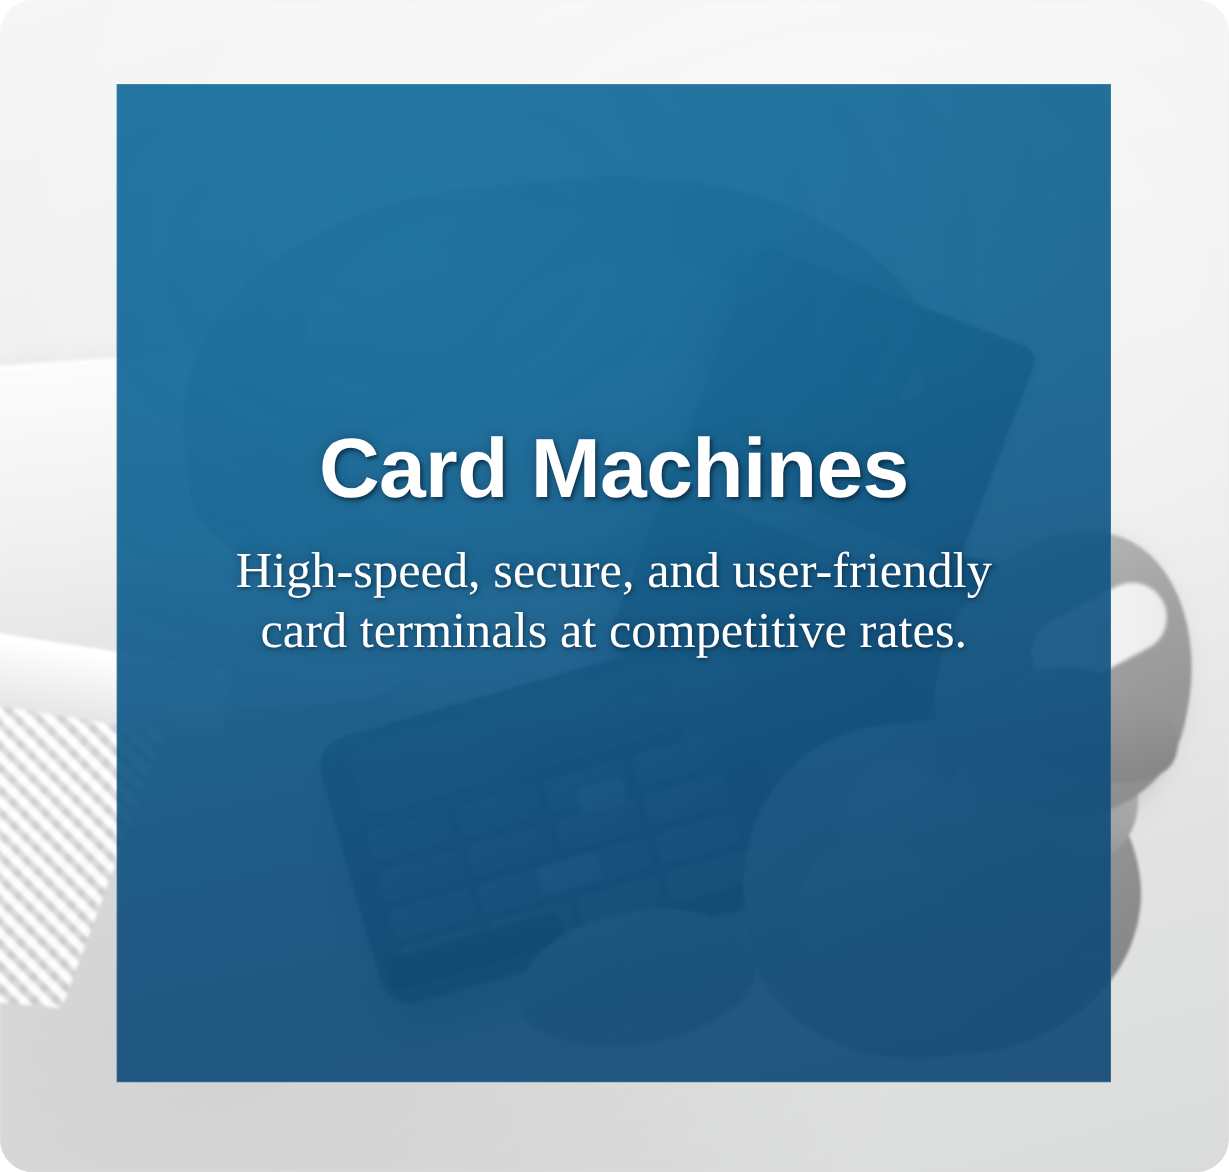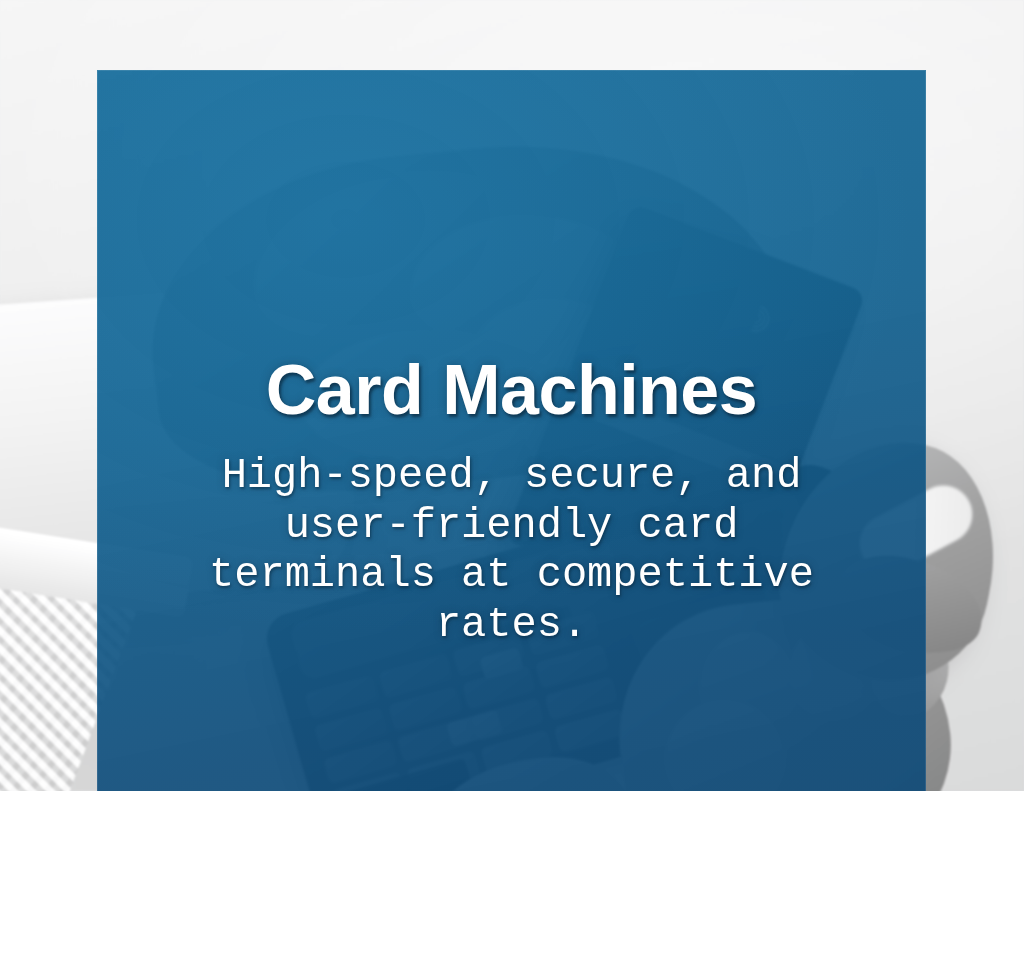--- a/index.html
+++ b/index.html
@@ -1,20 +1,20 @@
 <!DOCTYPE html>
 <html><head>
 <meta charset="utf-8">
 <style>
   html,body{margin:0;padding:0;background:#fff;}
   body{width:1024px;height:977px;overflow:hidden;
        font-family:"Liberation Sans","DejaVu Sans",sans-serif;}
 
-  #stage{position:relative;width:1024px;height:791px;overflow:hidden;
-         background:linear-gradient(160deg,#f2f3f4 0%,#eaecee 45%,#dfe1e3 75%,#d9dbdd 100%);}
+  #stage{position:relative;width:1024px;height:977px;overflow:hidden;
+         background:linear-gradient(160deg,#f2f3f4 0%,#eaecee 45%,#dfe1e3 75%,#d9dbdd 100%);border-radius:28px;}
 
   
   .photo{position:absolute;inset:0;overflow:hidden;}
 
   
   .wall{position:absolute;inset:0;
         background:
           radial-gradient(120% 90% at 70% 20%, rgba(255,255,255,.55), rgba(255,255,255,0) 60%),
           radial-gradient(90% 70% at 15% 85%, rgba(170,175,180,.35), rgba(255,255,255,0) 65%),
           linear-gradient(165deg,#f3f4f5 0%,#e7e9eb 50%,#d7d9db 100%);}
@@ -148,21 +148,21 @@
         display:flex;flex-direction:column;align-items:center;justify-content:flex-start;
         padding-top:285px;box-sizing:border-box;}
 
   .title{font-size:70px;line-height:1.0;font-weight:700;color:#ffffff;
          letter-spacing:-.5px;text-align:center;white-space:nowrap;
          font-family:"Liberation Sans","DejaVu Sans",sans-serif;
          text-shadow:2px 3px 3px rgba(8,34,54,.62), 0 0 10px rgba(8,34,54,.30);}
 
   .subtitle{margin-top:27px;font-size:42px;line-height:1.18;font-weight:500;
             color:#ffffff;text-align:center;max-width:690px;
-            font-family:Liberation Mono, monospace;
+            font-family:Liberation Serif, serif;
             text-shadow:1px 2px 3px rgba(8,34,54,.55), 0 0 9px rgba(8,34,54,.30);}
 </style>
 </head>
 <body>
 
 <div id="stage">
 
   <div class="photo">
     <div class="blurwrap">
       <div class="wall"></div>

